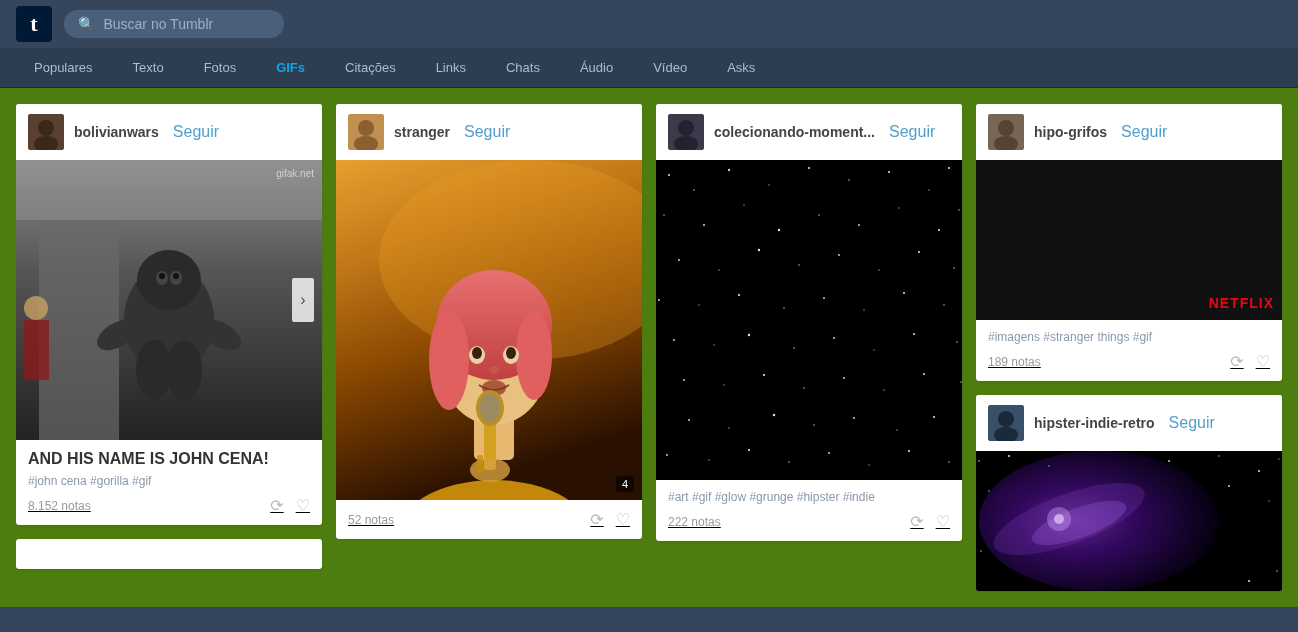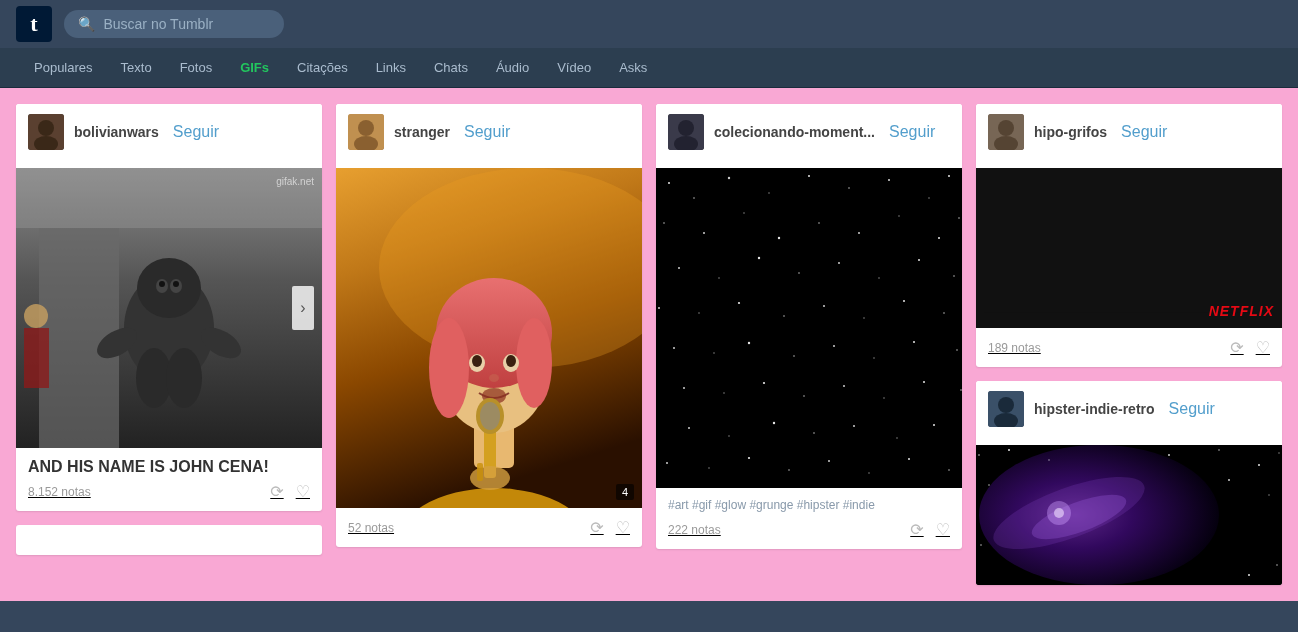--- a/index.html
+++ b/index.html
@@ -39,37 +39,37 @@
     }
     .search-input::placeholder { color: #9ab0c4; }
 
     
     .nav {
       background: #2c3e50;
       display: flex;
       align-items: center;
       padding: 0 20px;
       height: 40px;
-      gap: 0;
+      gap: 12px;
       border-bottom: 1px solid #1a2b3c;
     }
     .nav-item {
       color: #aabcce;
       font-size: 13px;
       padding: 0 14px;
       height: 40px;
       display: flex; align-items: center;
       cursor: pointer;
       text-decoration: none;
     }
-    .nav-item.active { color: #22c55e; font-weight: 700; }
+    .nav-item.active { color: #0ea5e9; font-weight: 700; }
 
     
     .content {
-      background: #f9a8d4;
+      background: #4d7c0f;
       padding: 16px;
       display: flex;
       gap: 14px;
       align-items: flex-start;
     }
 
     
     .card-col {
       flex: 1;
       display: flex;
@@ -115,21 +115,20 @@
       cursor: pointer;
       margin-left: 4px;
     }
 
     
     .post-image {
       width: 100%;
       display: block;
       position: relative;
       overflow: hidden;
-      margin-top: 8px;
     }
 
     
     .img-gorilla {
       width: 100%;
       height: 280px;
       background: linear-gradient(180deg, #888 0%, #555 40%, #333 70%, #222 100%);
       position: relative;
       display: flex; align-items: center; justify-content: center;
     }
@@ -179,21 +178,20 @@
       background: #111;
       display: flex; align-items: flex-end; justify-content: flex-end;
       padding: 8px;
     }
     .netflix-logo {
       color: #e50914;
       font-size: 14px;
       font-weight: 900;
       font-family: Arial, sans-serif;
       letter-spacing: 1px;
-      font-style: italic;
     }
 
     
     .img-space {
       width: 100%;
       height: 140px;
       background: radial-gradient(ellipse at 40% 50%, #3a1a5e 0%, #1a0a3a 40%, #000 80%);
       position: relative;
       overflow: hidden;
     }
@@ -310,20 +308,21 @@
           <circle cx="167" cy="116" r="3" fill="#111"></circle>
 
           <rect x="15" y="160" width="25" height="60" fill="#8b1a1a" opacity="0.8"></rect>
           <circle cx="27" cy="148" r="12" fill="#c8a060" opacity="0.8"></circle>
         </svg>
         <span class="gifak-watermark">gifak.net</span>
         <div class="nav-arrow">›</div>
       </div>
       <div class="card-footer">
         <div class="post-title">AND HIS NAME IS JOHN CENA!</div>
+        <div class="tags">#john cena  #gorilla  #gif</div>
         <div class="card-actions">
           <span class="notes">8.152 notas</span>
           <div class="action-icons">
             <span class="action-icon">⟳</span>
             <span class="action-icon">♡</span>
           </div>
         </div>
       </div>
     </div>
 
@@ -516,20 +515,21 @@
       </div>
       <div class="post-image img-netflix" style="position: relative;">
         <svg width="100%" height="160" viewBox="0 0 320 160">
           <rect width="320" height="160" fill="#111"></rect>
         </svg>
         <div style="position:absolute;bottom:8px;right:8px;">
           <span class="netflix-logo" style="color:#e50914;font-size:14px;font-weight:900;font-family:Arial;letter-spacing:1px;">NETFLIX</span>
         </div>
       </div>
       <div class="card-footer">
+        <div class="tags">#imagens  #stranger things  #gif</div>
         <div class="card-actions">
           <span class="notes">189 notas</span>
           <div class="action-icons">
             <span class="action-icon">⟳</span>
             <span class="action-icon">♡</span>
           </div>
         </div>
       </div>
     </div>
 

